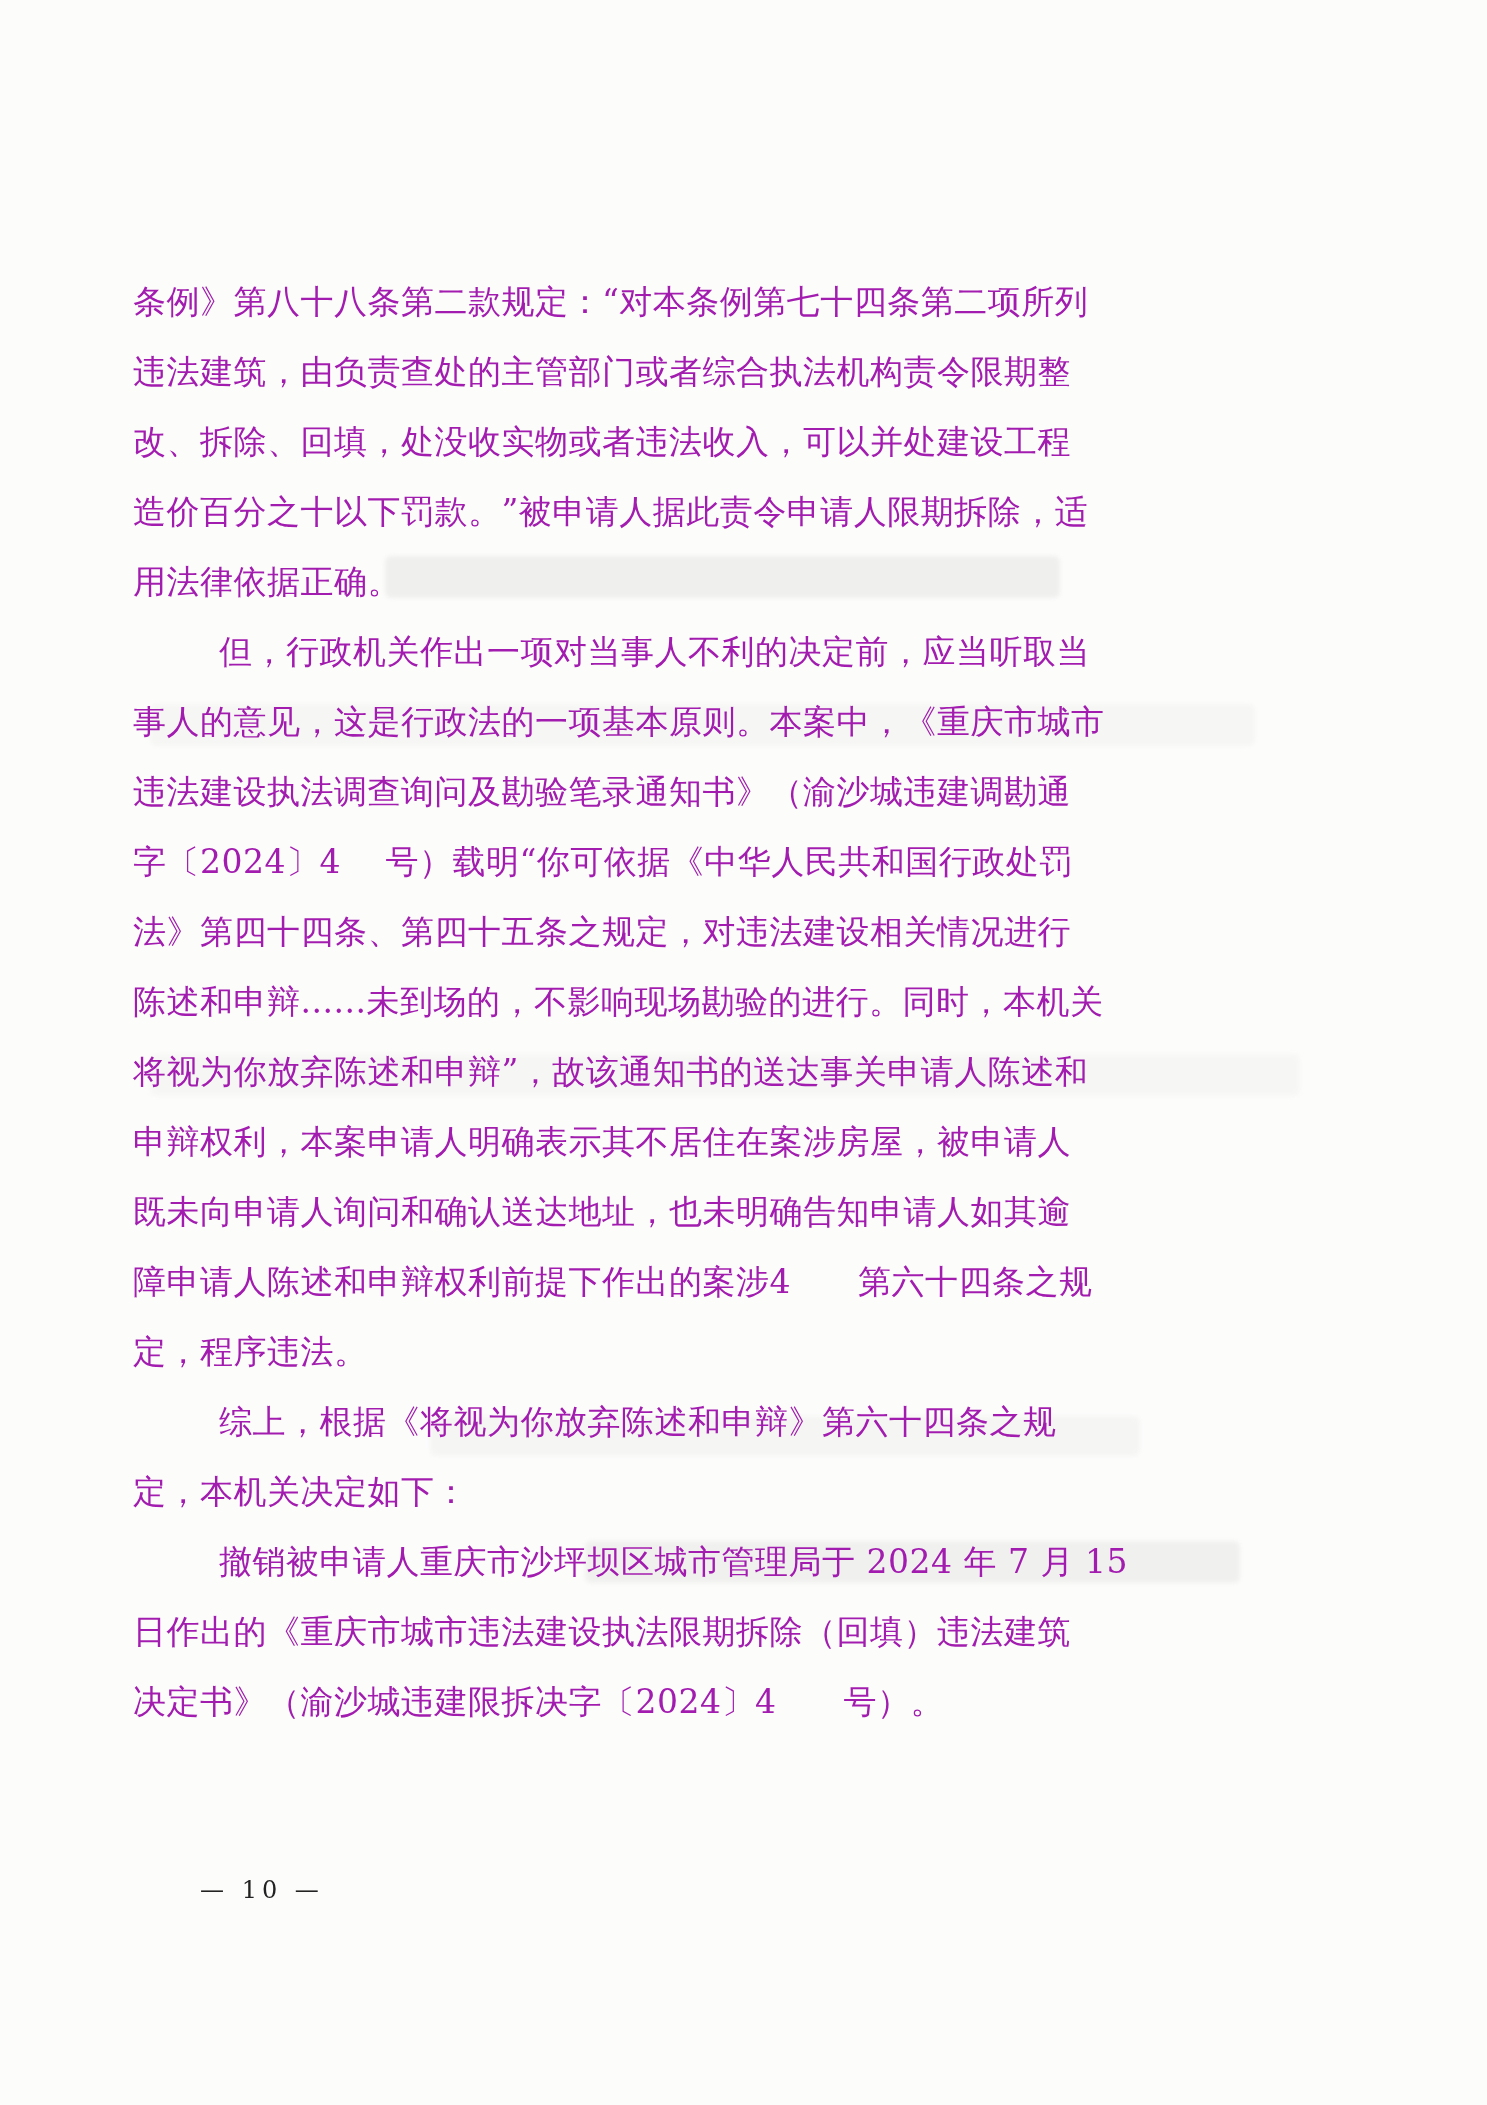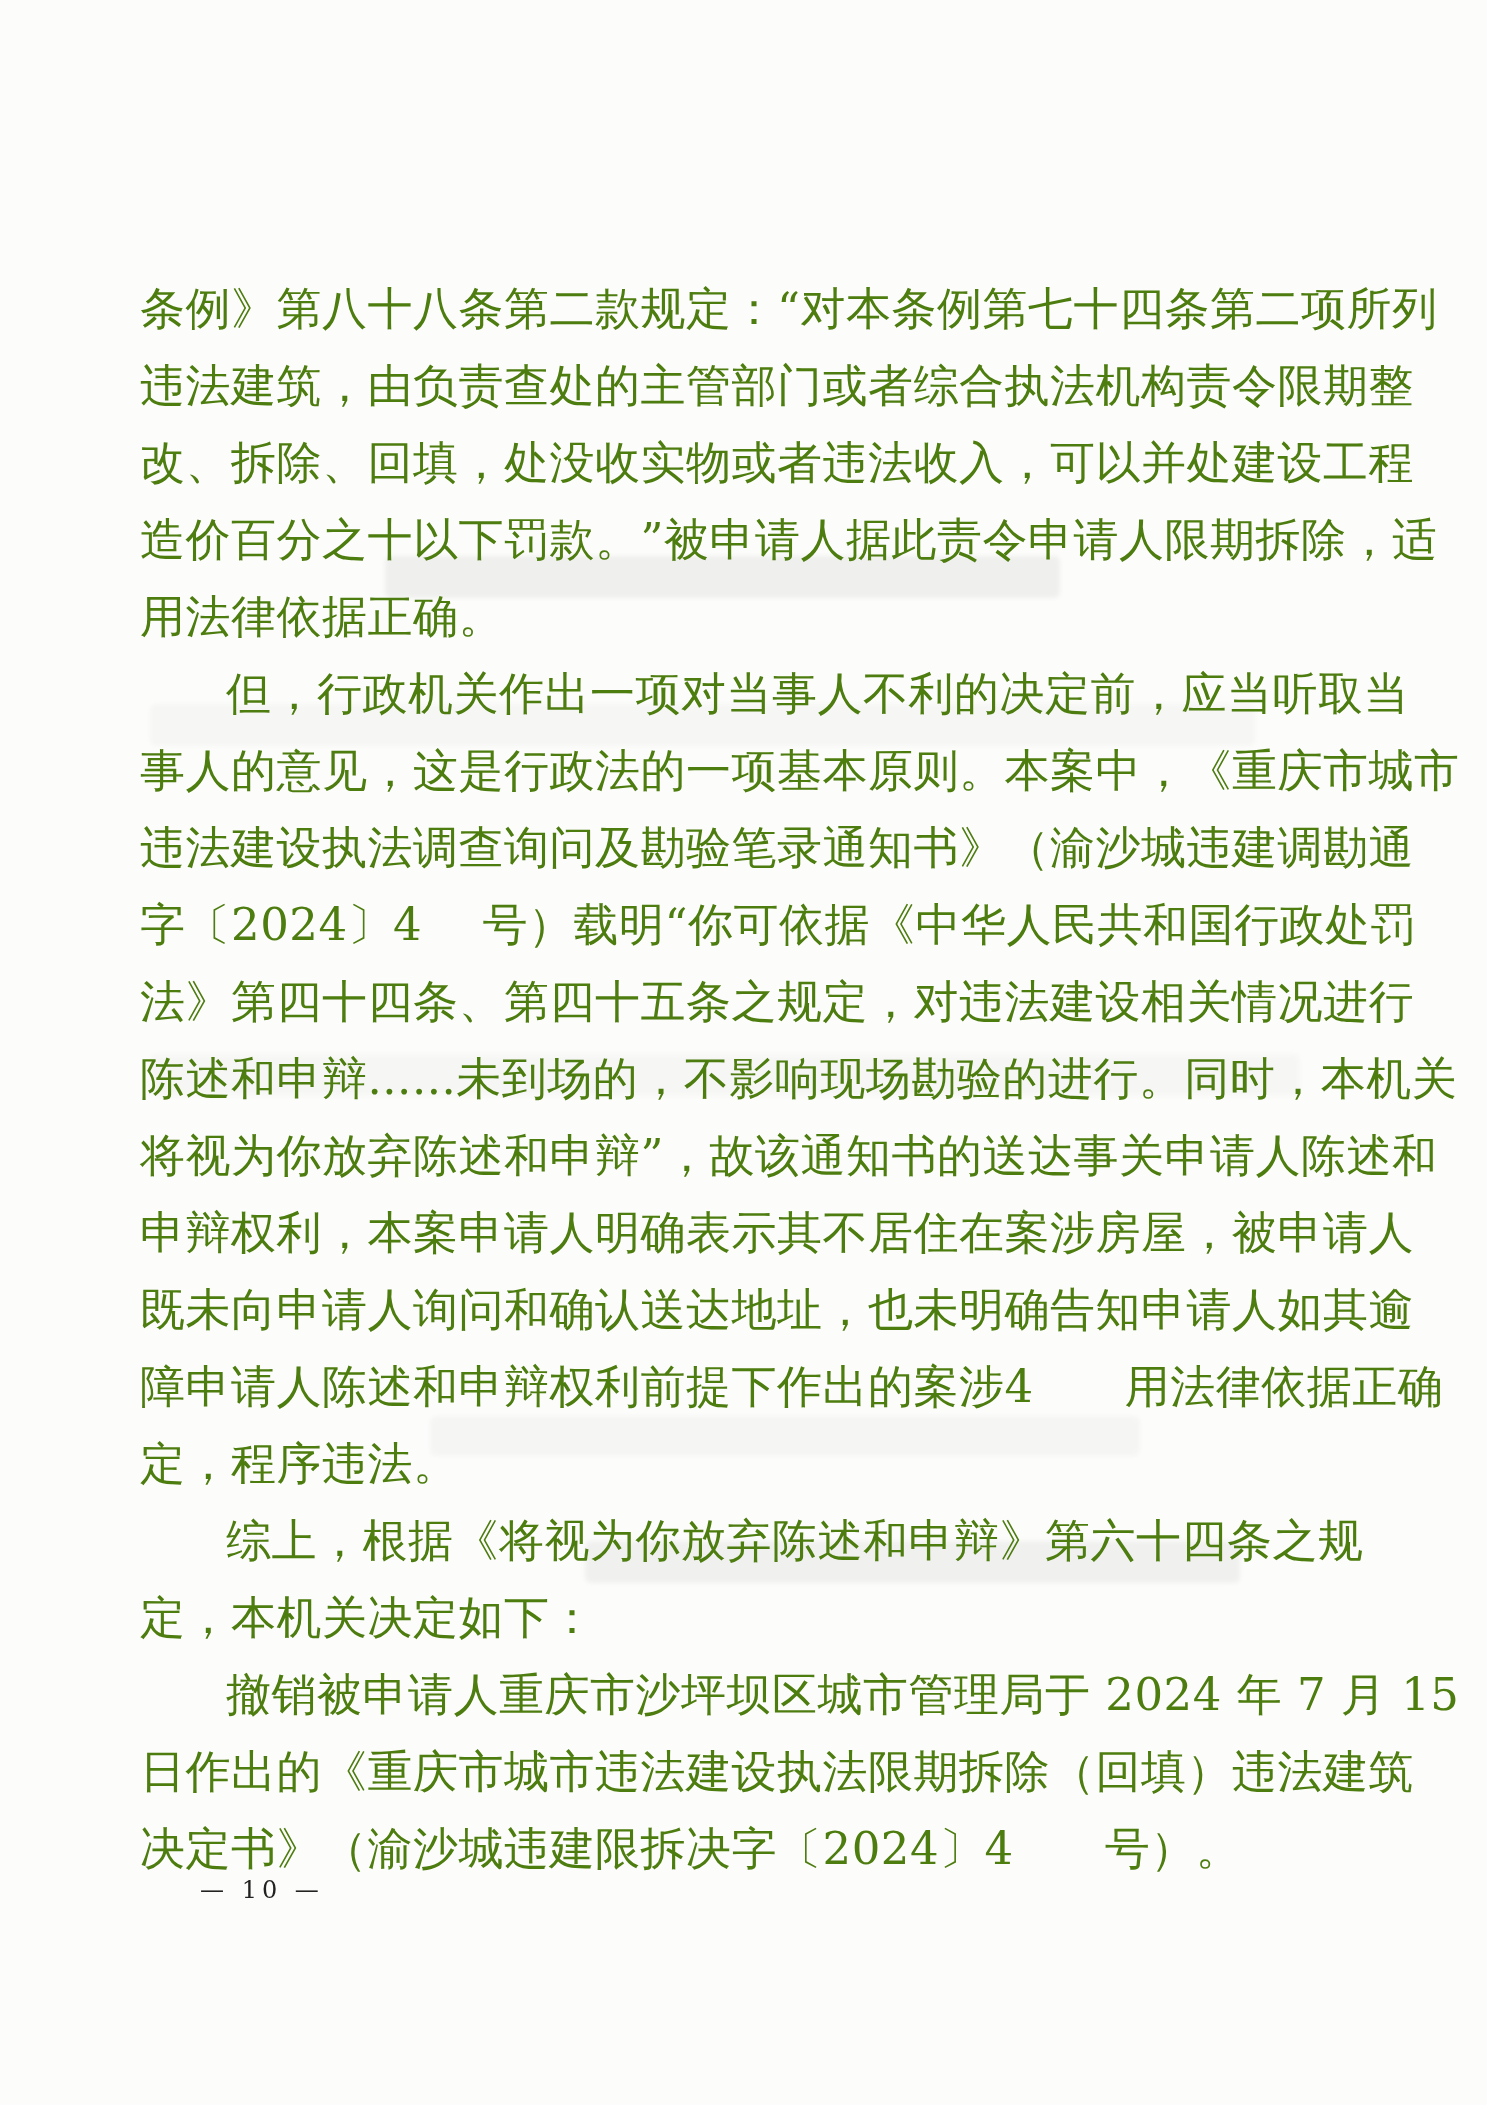--- a/index.html
+++ b/index.html
@@ -28,25 +28,25 @@
   .g4 { left: 585px;  top: 1541px; width: 655px;  height: 42px; opacity: .55; }
   .g5 { left: 430px;  top: 1416px; width: 710px;  height: 40px; opacity: .30; }
 
   .text-block {
     position: absolute;
     left: 133px;
     top: 267px;
     width: 1260px;
   }
   .line {
-    margin: 7px;
+    margin: 0;
     height: 70px;
     line-height: 70px;
-    font-size: 45px;
-    color: #4d7c0f;
+    font-size: 33px;
+    color: #a21caf;
     white-space: pre;
     letter-spacing: 0.5px;
   }
   .indent { padding-left: 86px; }
 
   .footer {
     position: absolute;
     left: 200px;
     top: 1876px;
     font-size: 24px;
@@ -73,21 +73,21 @@
     <p class="line">用法律依据正确。</p>
     <p class="line indent">但，行政机关作出一项对当事人不利的决定前，应当听取当</p>
     <p class="line">事人的意见，这是行政法的一项基本原则。本案中，《重庆市城市</p>
     <p class="line">违法建设执法调查询问及勘验笔录通知书》（渝沙城违建调勘通</p>
     <p class="line">字〔2024〕4　 号）载明“你可依据《中华人民共和国行政处罚</p>
     <p class="line">法》第四十四条、第四十五条之规定，对违法建设相关情况进行</p>
     <p class="line">陈述和申辩......未到场的，不影响现场勘验的进行。同时，本机关</p>
     <p class="line">将视为你放弃陈述和申辩”，故该通知书的送达事关申请人陈述和</p>
     <p class="line">申辩权利，本案申请人明确表示其不居住在案涉房屋，被申请人</p>
     <p class="line">既未向申请人询问和确认送达地址，也未明确告知申请人如其逾</p>
-    <p class="line">障申请人陈述和申辩权利前提下作出的案涉4　　用法律依据正确</p>
+    <p class="line">障申请人陈述和申辩权利前提下作出的案涉4　　第六十四条之规</p>
     <p class="line">定，程序违法。</p>
     <p class="line indent">综上，根据《将视为你放弃陈述和申辩》第六十四条之规</p>
     <p class="line">定，本机关决定如下：</p>
     <p class="line indent">撤销被申请人重庆市沙坪坝区城市管理局于 2024 年 7 月 15</p>
     <p class="line">日作出的《重庆市城市违法建设执法限期拆除（回填）违法建筑</p>
     <p class="line">决定书》（渝沙城违建限拆决字〔2024〕4　　号）。</p>
   </main>
 
   <div class="footer">— 10 —</div>
 

